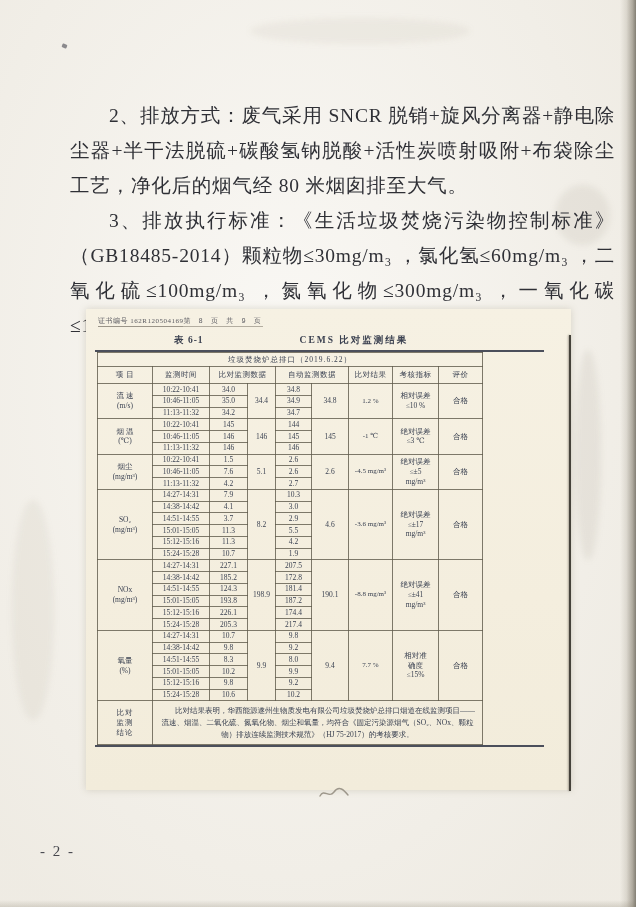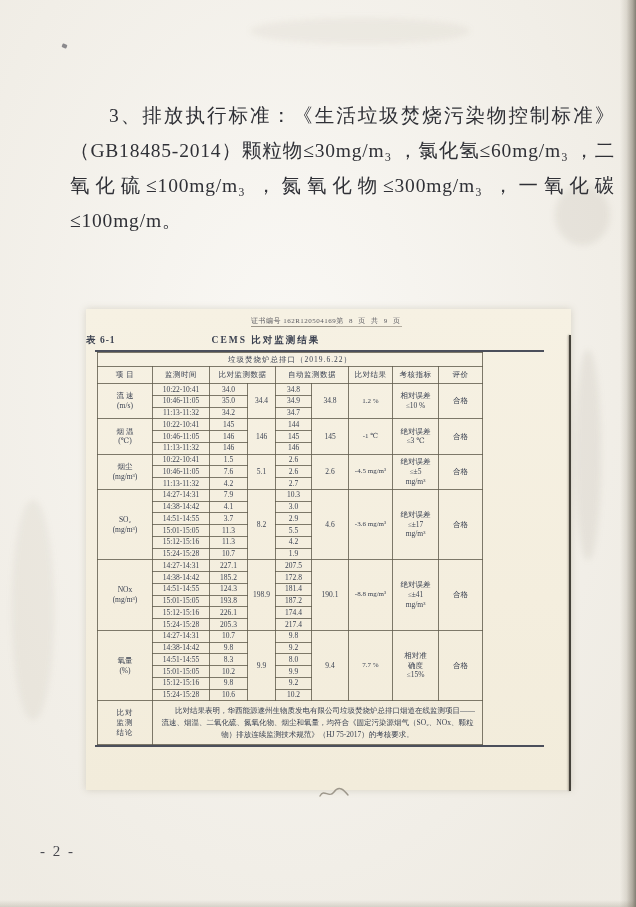--- a/index.html
+++ b/index.html
@@ -10,26 +10,26 @@
   
   .main-text{position:absolute;left:70px;top:98px;width:545px;font-size:19.5px;line-height:35px;color:#2f3036;text-align:justify;letter-spacing:0.8px;}
   .main-text p{margin:0;text-indent:2em;}
 
   
   .inset{position:absolute;left:86px;top:309px;width:485px;height:481px;
          background:linear-gradient(180deg,#f6f1e3 0%,#f4eede 60%,#f2ecdb 100%);
          box-shadow:0 0 7px rgba(140,128,100,0.28);padding-top:7px;box-sizing:border-box;}
   .inset-edge-line{position:absolute;right:0;top:26px;width:2px;height:456px;background:#45423a;box-shadow:-1px 0 2px rgba(70,66,56,0.45);}
 
-  .cert-row{display:flex;justify-content:center;margin:0 16px 0 12px;font-size:7px;color:#5c5c62;line-height:10px;}
+  .cert-row{display:flex;justify-content:flex-start;margin:0 16px 0 12px;font-size:7px;color:#5c5c62;line-height:10px;}
   .cert-label{border-bottom:1px solid #9a9488;letter-spacing:0.5px;}
-  .page-label{border-bottom:1px solid #b3ada0;letter-spacing:2px;}
+  .page-label{border-bottom:1px solid #b3ada0;letter-spacing:2px;font-family:Liberation Mono, monospace;}
 
   .title-row{display:flex;margin-top:7px;font-size:9.5px;font-weight:bold;color:#3b4150;line-height:12px;}
-  .table-label{letter-spacing:1px;}
+  .table-label{margin-left:88px;letter-spacing:1px;}
   .table-title{margin-left:96px;letter-spacing:2px;}
   .thick-rule{margin:4px 0 0 9px;width:449px;height:2px;background:#4b4f5b;}
 
   table.cems{margin-left:11px;width:386px;border-collapse:collapse;table-layout:fixed;font-size:7.5px;color:#3b4252;}
   table.cems td{border:1px solid rgba(95,90,75,0.8);padding:0.5px 1px;text-align:center;vertical-align:middle;line-height:1.3;overflow:hidden;}
   tr.subtitle-row td{height:12px;letter-spacing:1px;}
   tr.header-row td{height:15px;letter-spacing:0.5px;text-align:center;}
   .pre{white-space:pre-line;}
   .small{font-size:7px;margin-left:48px;}
   .conclusion-text{text-align:left;padding:4px 7px !important;line-height:1.55 !important;text-indent:2em;font-family:Liberation Serif, serif;}
@@ -56,20 +56,21 @@
 
 <div class="page">
 
   <div class="smudge smudge-1"></div>
   <div class="smudge smudge-2"></div>
   <div class="smudge smudge-3"></div>
   <div class="smudge smudge-4"></div>
   <div class="ink-mark"></div>
 
   <div class="main-text">
+    <p>2、排放方式：废气采用 SNCR 脱销+旋风分离器+静电除尘器+半干法脱硫+碳酸氢钠脱酸+活性炭喷射吸附+布袋除尘工艺，净化后的烟气经 80 米烟囱排至大气。</p>
     <p>3、排放执行标准：《生活垃圾焚烧污染物控制标准》（GB18485-2014）颗粒物≤30mg/m₃ ，氯化氢≤60mg/m₃ ，二氧化硫≤100mg/m₃ ，氮氧化物≤300mg/m₃ ，一氧化碳≤100mg/m。</p>
   </div>
 
   <div class="inset">
     <div class="cert-row">
       <span class="cert-label">证书编号 162R120504169</span>
       <span class="page-label">第 8 页 共 9 页</span>
     </div>
     <div class="title-row">
       <span class="table-label">表 6-1</span>

